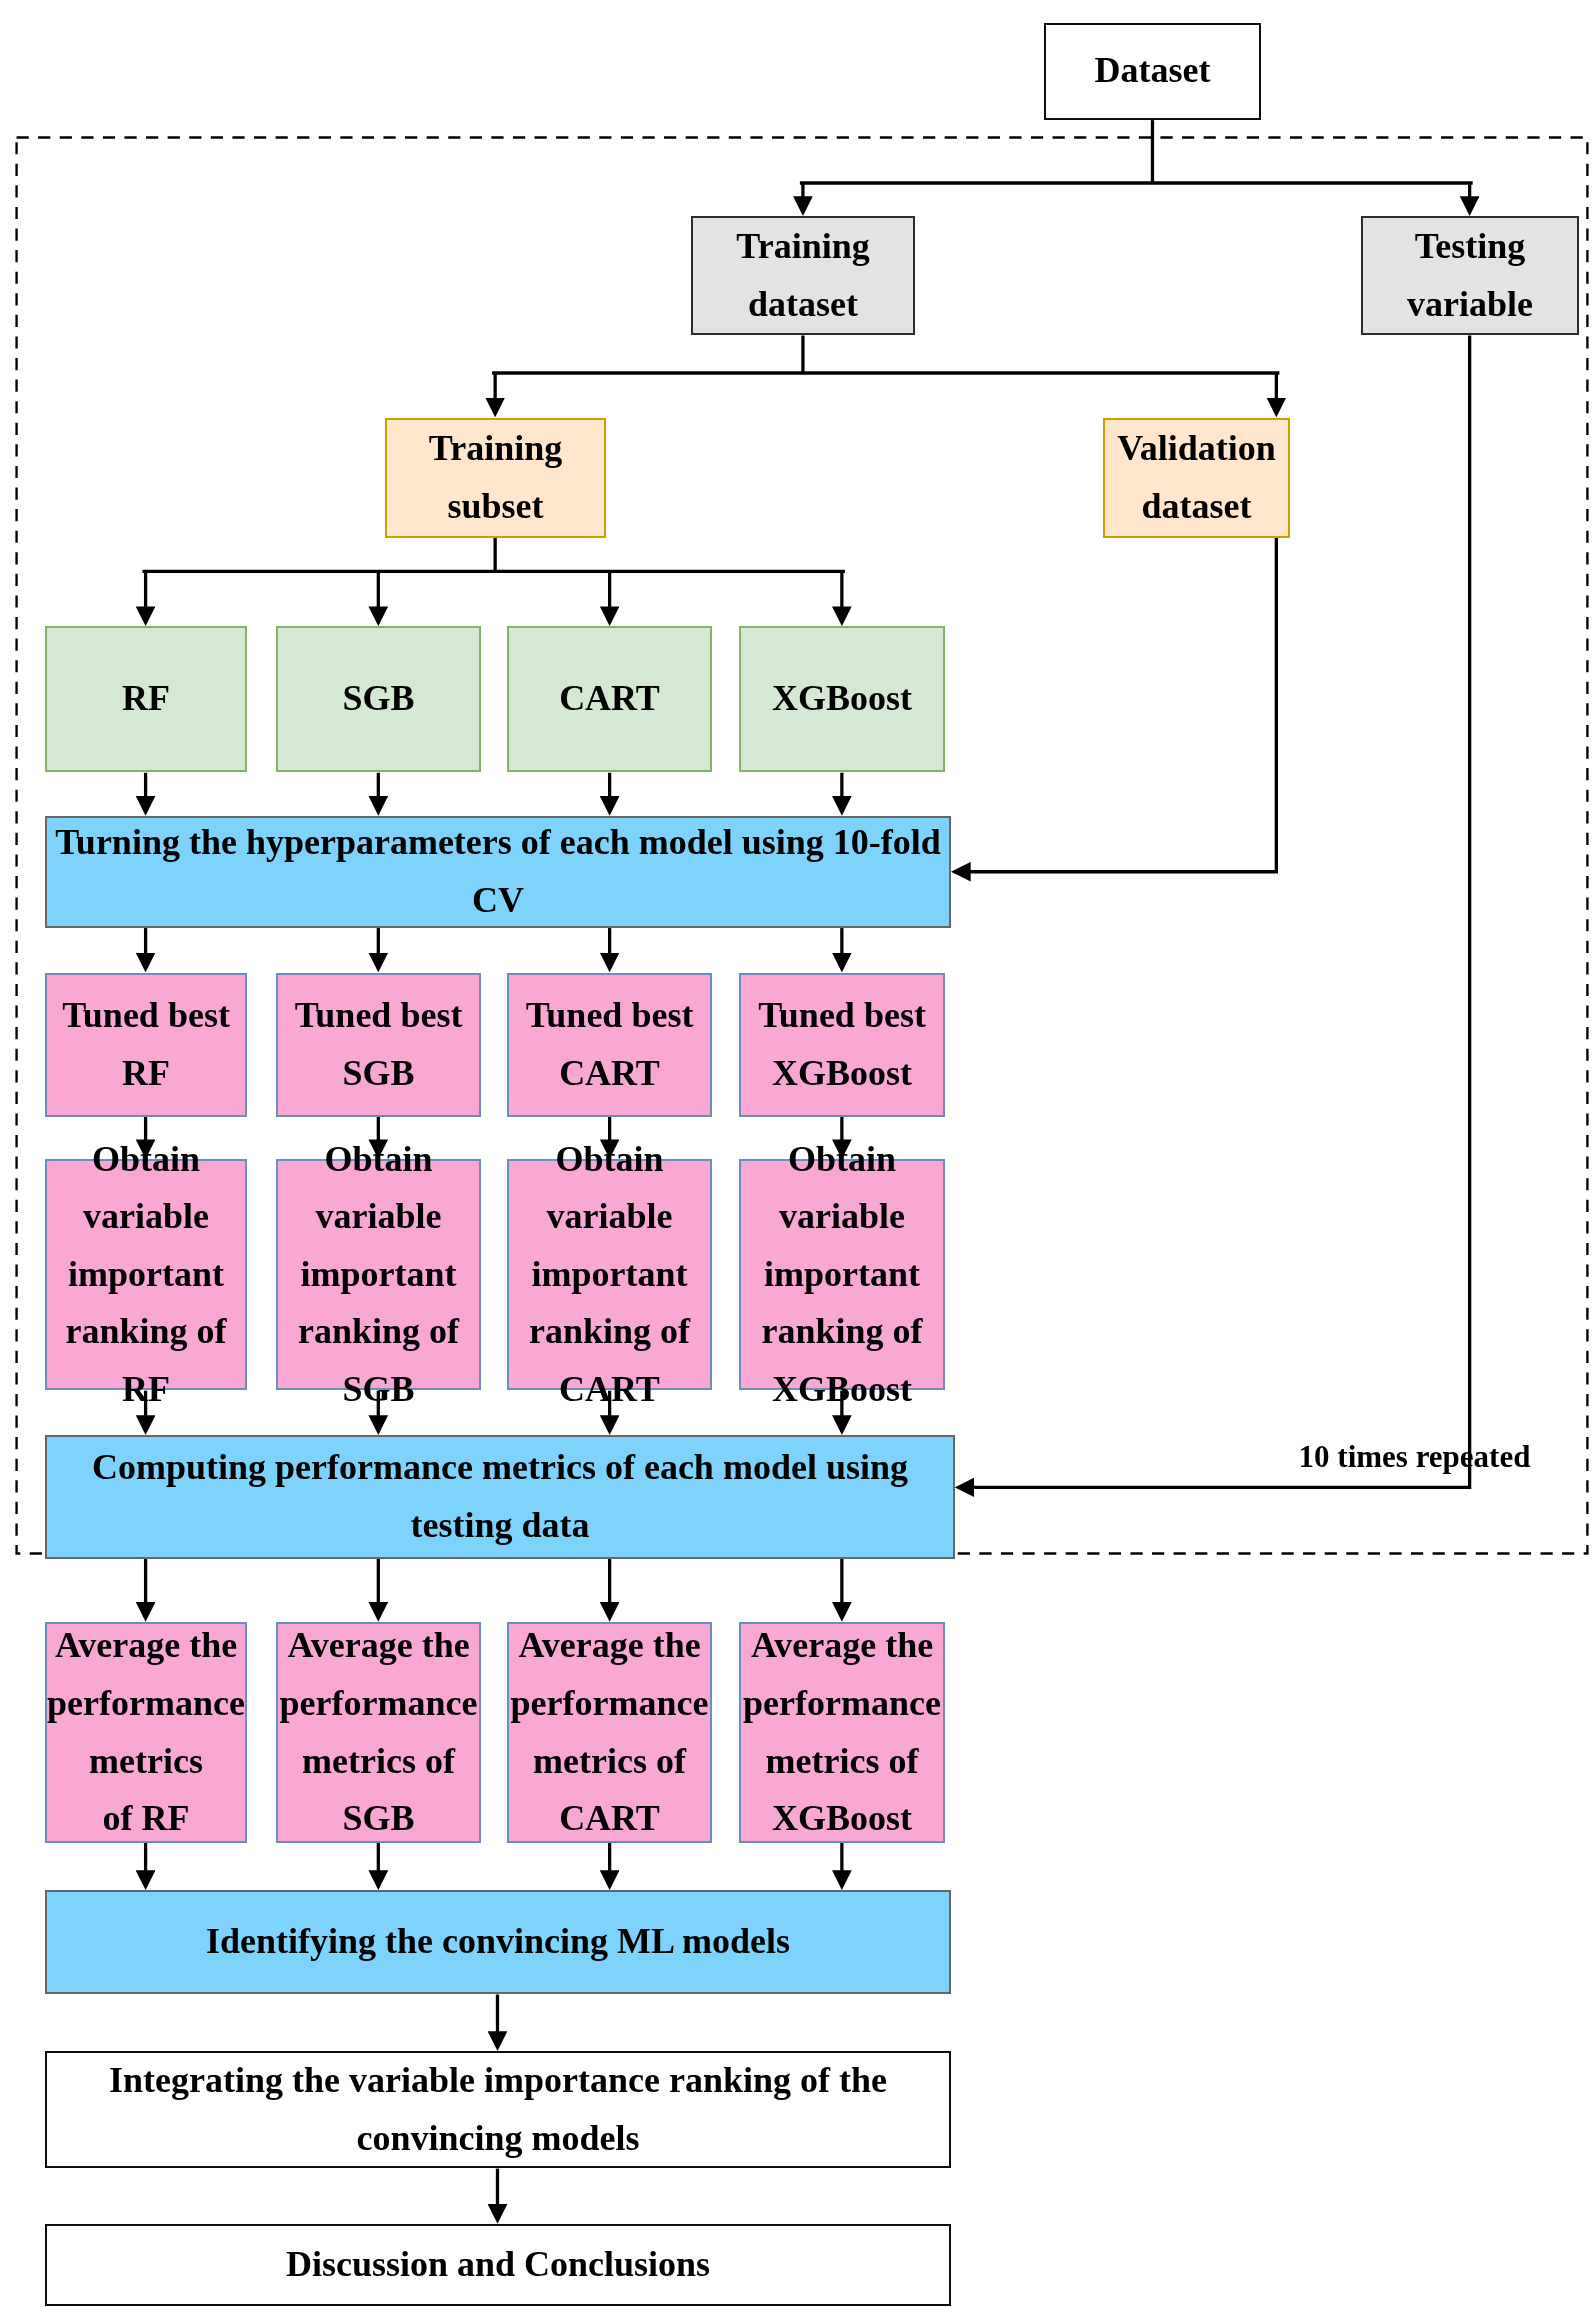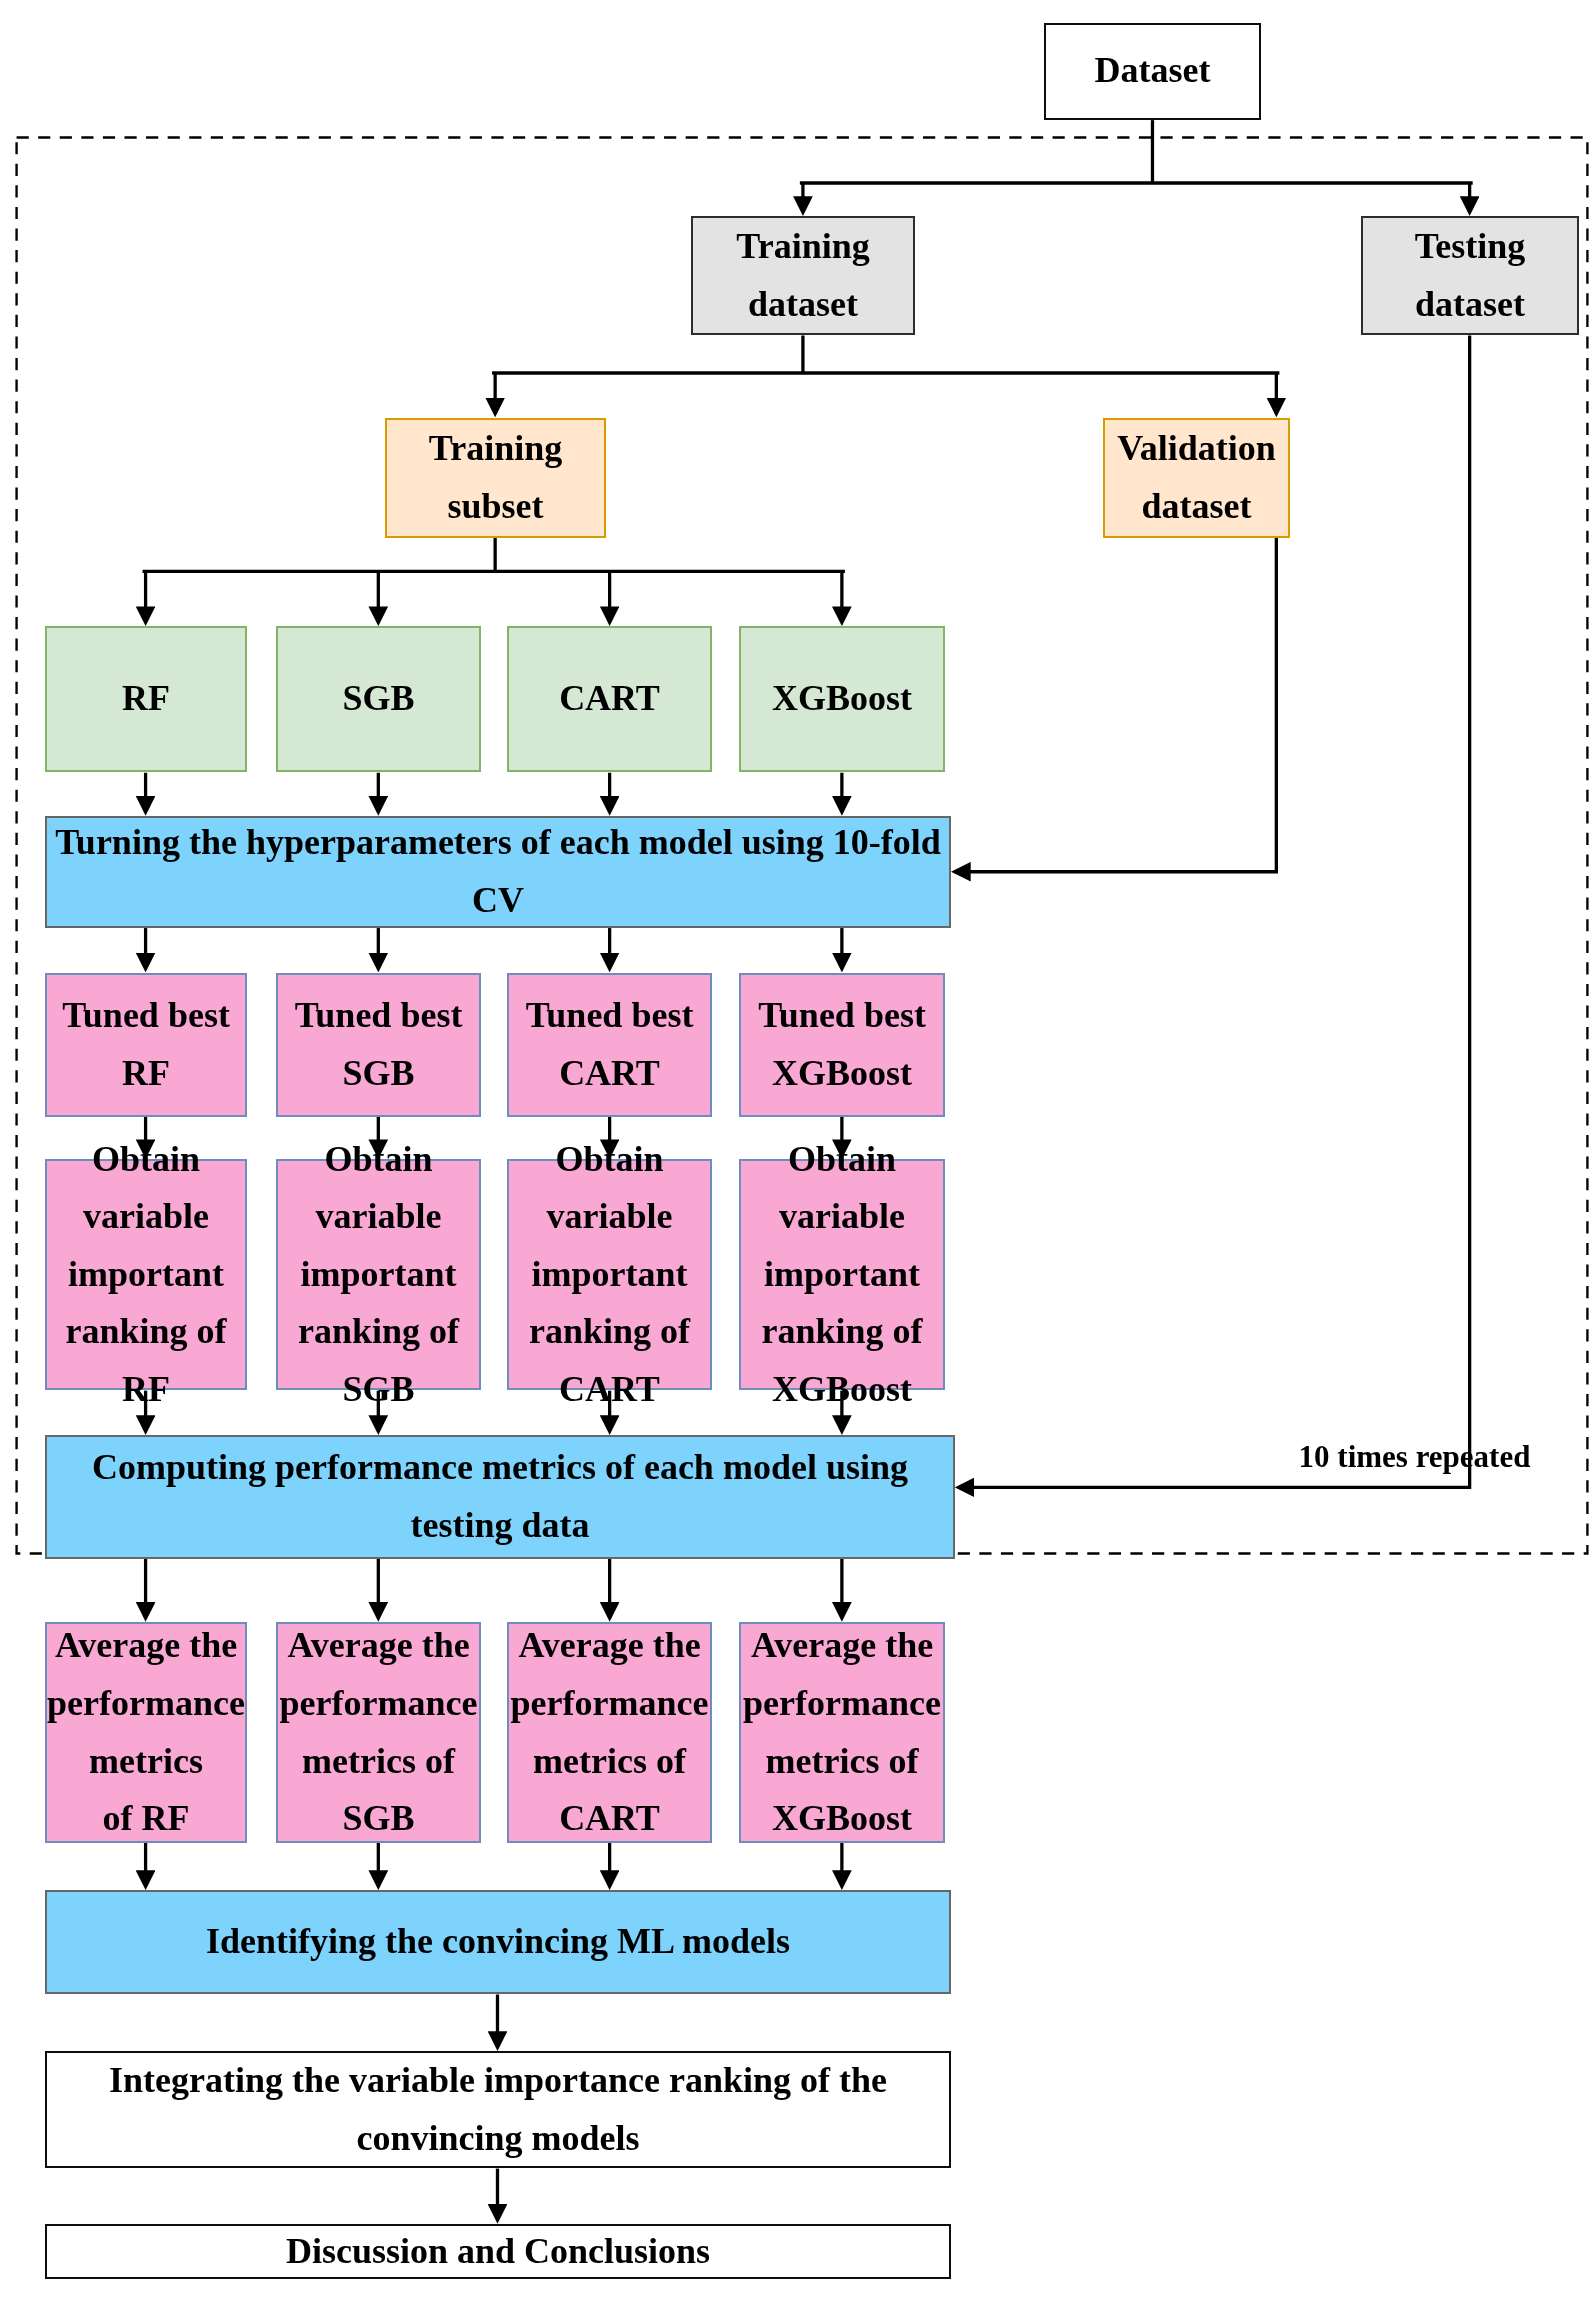--- a/index.html
+++ b/index.html
@@ -102,21 +102,21 @@
       <path d="M1060 4622 L1060 4731" marker-end="url(#ah)"></path>
     </g>
   </svg>
 
   <div class="node plain" style="left:1044px;top:22.5px;width:217px;height:97px">Dataset</div>
 
   <div class="node gray" style="left:691px;top:216px;width:224px;height:119px">Training
 dataset</div>
 
   <div class="node gray" style="left:1361px;top:216px;width:218px;height:119px">Testing
-dataset</div>
+variable</div>
 
   <div class="node orange" style="left:385px;top:418px;width:221px;height:120px">Training
 subset</div>
 
   <div class="node orange" style="left:1103px;top:418px;width:187px;height:120px">Validation
 dataset</div>
 
   <div class="node green" style="left:45px;top:626px;width:202px;height:146px">RF</div>
   <div class="node green" style="left:276px;top:626px;width:205px;height:146px">SGB</div>
   <div class="node green" style="left:507px;top:626px;width:205px;height:146px">CART</div>
@@ -175,16 +175,16 @@
   <div class="node blue" style="left:739px;top:1622px;width:206px;height:221px">Average the
 performance
 metrics of
 XGBoost</div>
 
   <div class="node plain" style="left:45px;top:2051px;width:906px;height:117px">Integrating the variable importance ranking of the
 convincing models</div>
 
   <div class="node process" style="left:45px;top:1890px;width:906px;height:104px">Identifying the convincing ML models</div>
 
-  <div class="node plain" style="left:45px;top:2224px;width:906px;height:55px">Discussion and Conclusions</div>
+  <div class="node plain" style="left:45px;top:2224px;width:906px;height:82px">Discussion and Conclusions</div>
 
 </div>
 
 
 </body></html>

